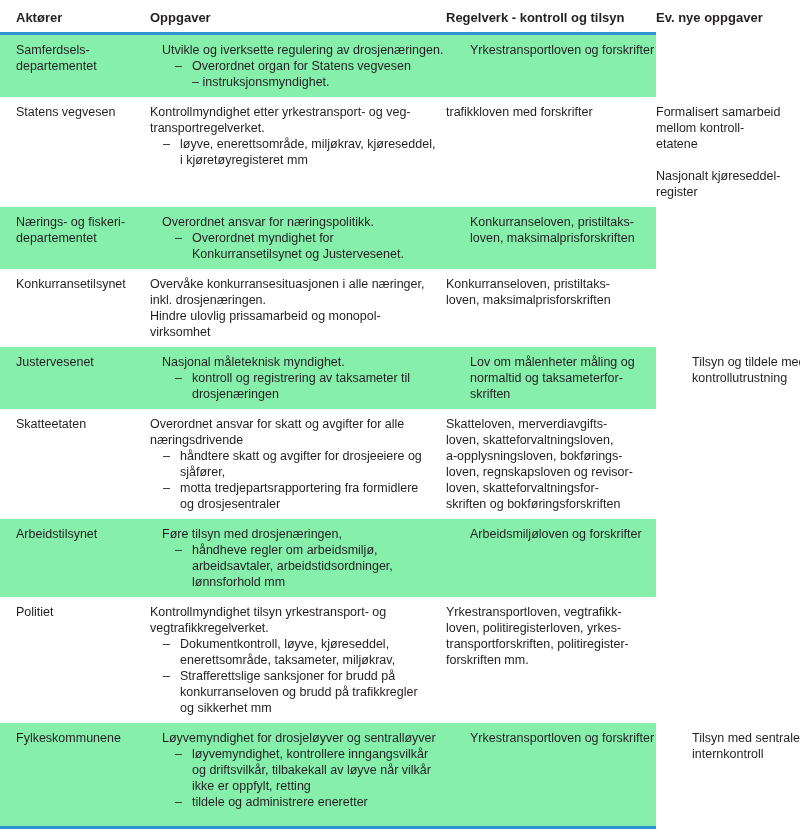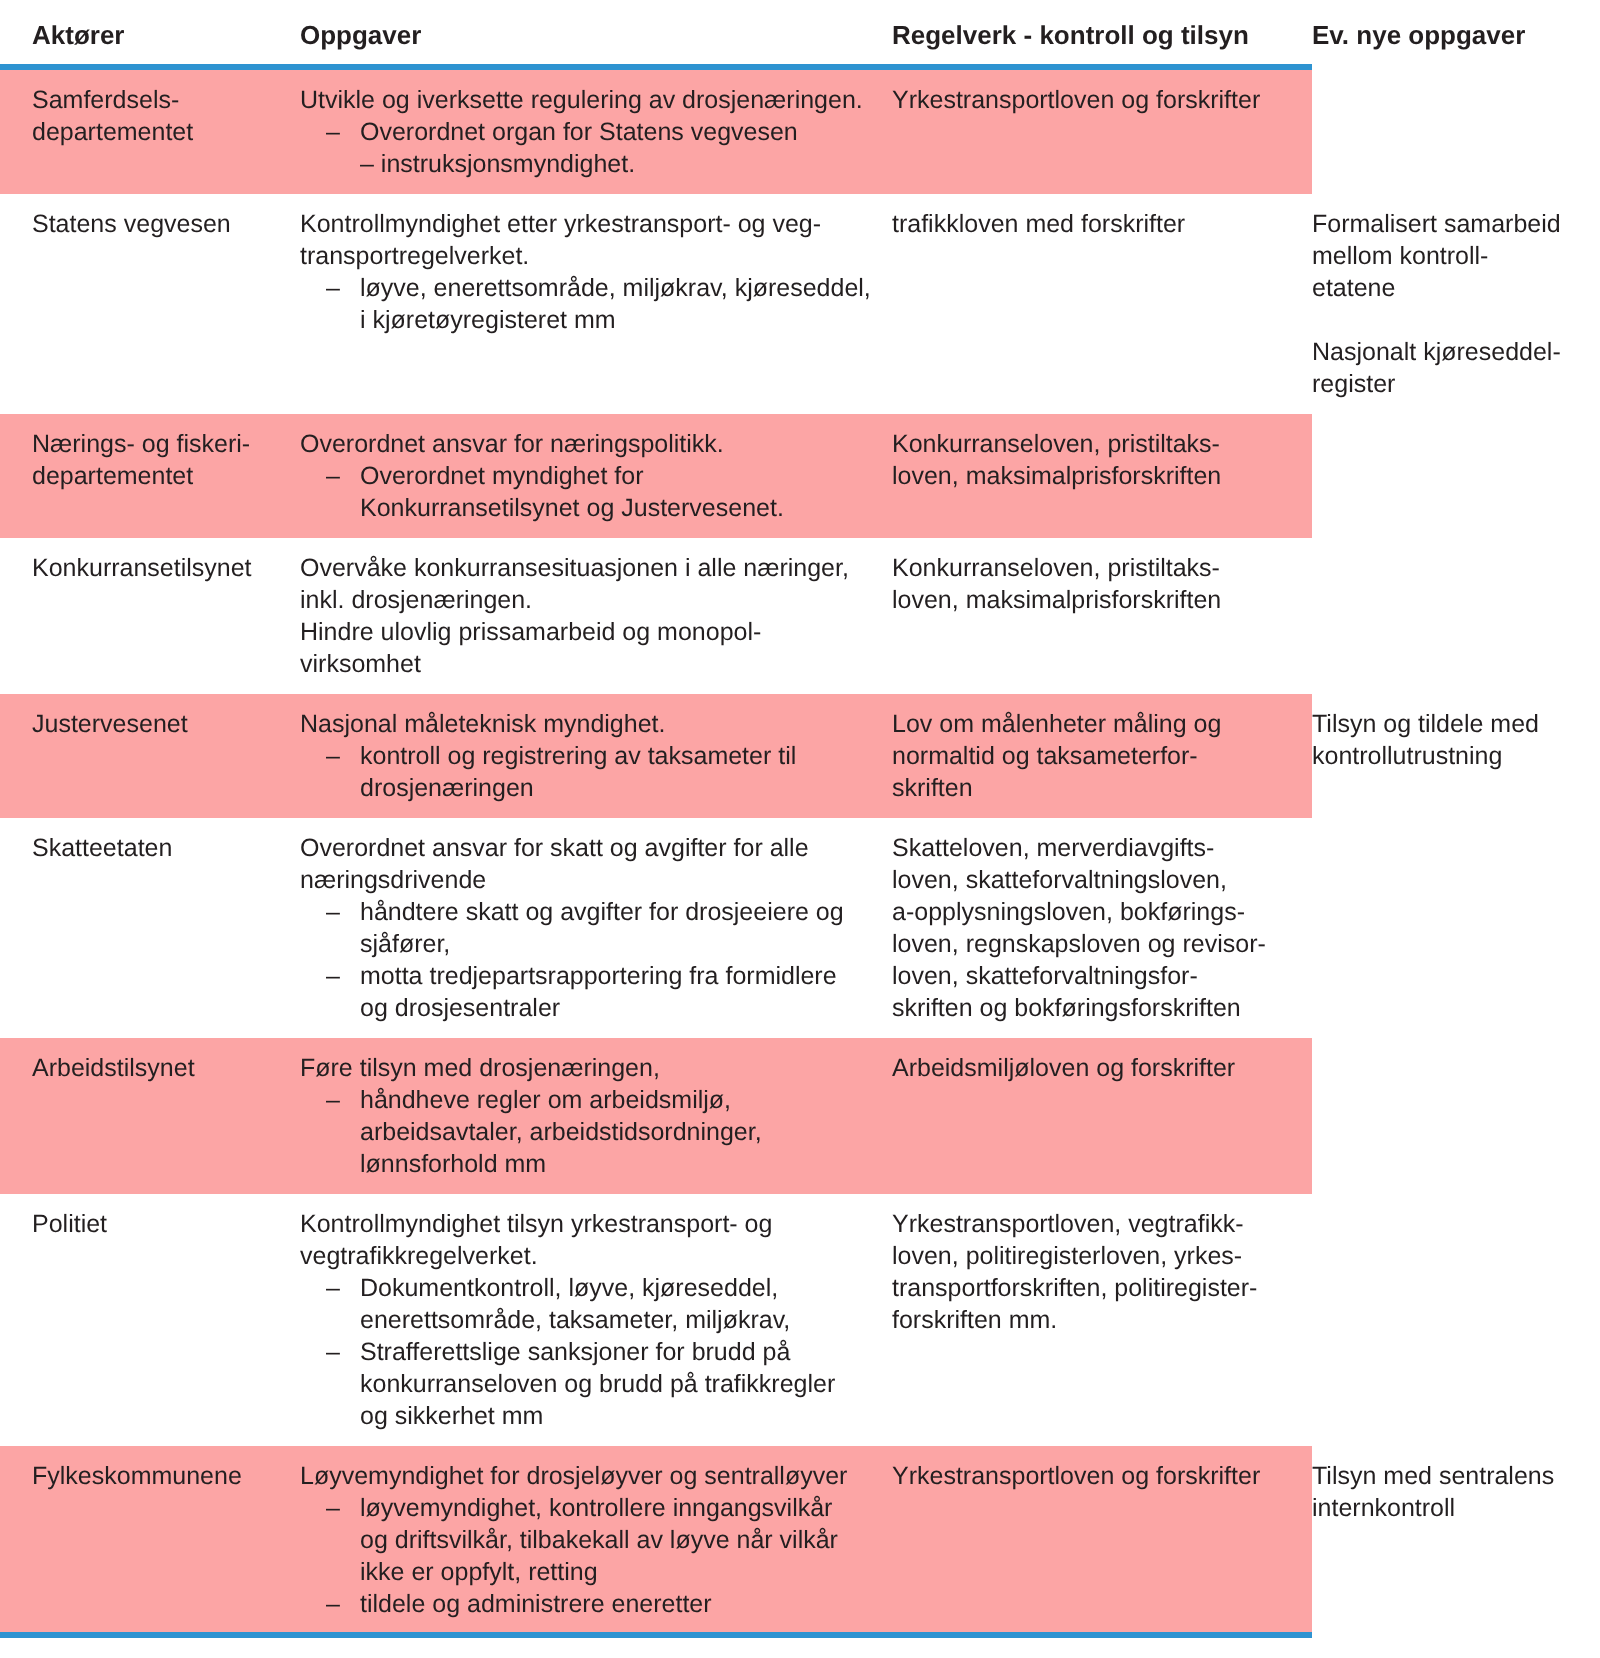--- a/index.html
+++ b/index.html
@@ -19,22 +19,22 @@
   .hrow { padding-top: 10px; padding-bottom: 6px; }
   .hcell {
     font-weight: 700;
     font-size: 13px;
     line-height: 16px;
     white-space: nowrap;
   }
   .hcell.actor { padding-left: 16px; }
   .blue-rule { height: 3px; background: #2e93d1; }
   .row { padding-top: 7px; padding-bottom: 7px; }
-  .row.alt { background: #fca5a5; }
-  .row:last-child { padding-bottom: 6px; }
+  .row.alt { background: #86efac; gap: 12px; }
+  .row:last-child { padding-bottom: 16px; }
   .cell { padding-right: 6px; }
   .cell.actor { padding-left: 16px; }
   .line {
     font-size: 12.5px;
     line-height: 16px;
     white-space: nowrap;
   }
   .line.i1 { display: flex; padding-left: 13px; }
   .line.i1 .dash { flex: 0 0 17px; }
   .line.i2 { padding-left: 30px; }

